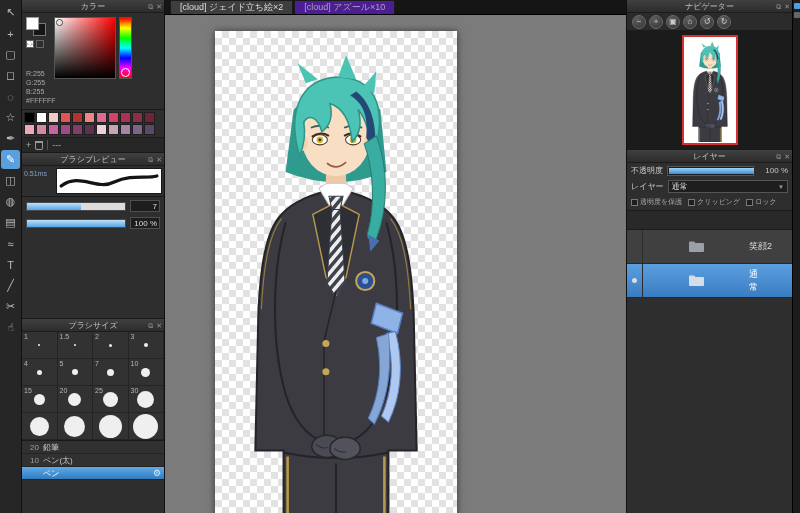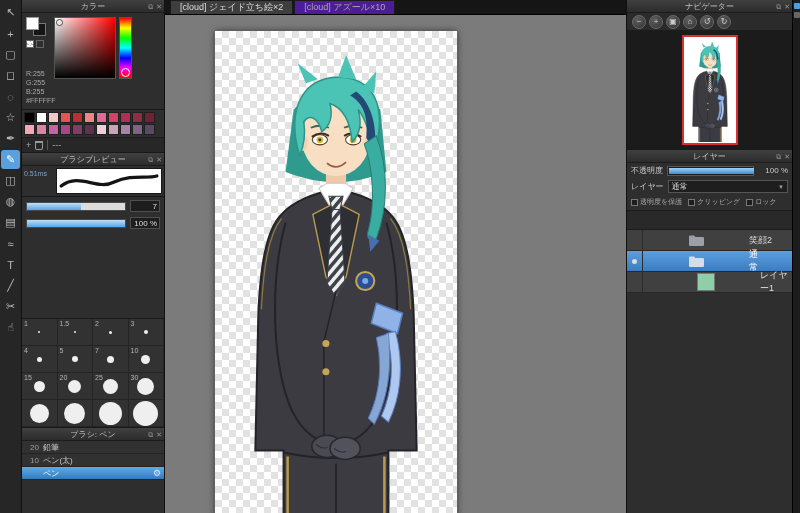--- a/index.html
+++ b/index.html
@@ -88,21 +88,21 @@
   .op-slider { flex:1; height:10px; background:#1e1e1e; border:1px solid #555; position:relative; cursor:pointer; }
   .op-fill { position:absolute; top:1px; left:1px; bottom:1px; background:linear-gradient(#9ed0f4,#3d8fd6); }
   .op-val { width:30px; text-align:right; }
   .dropdown { flex:1; height:13px; background:#1e1e1e; border:1px solid #555; display:flex; align-items:center; justify-content:space-between; padding:0 3px; font-size:8px; color:#ddd; cursor:pointer; }
   .dd-arrow { font-size:6px; color:#999; }
   .check-row { display:flex; gap:6px; padding:2px 4px 3px 4px; font-size:7px; color:#a8a8a8; align-items:center; }
   .cb-item { display:flex; align-items:center; gap:2px; cursor:pointer; }
   .cb-box { width:7px; height:7px; background:#1e1e1e; border:1px solid #777; display:block; }
   .layer-spacer { height:20px; background:#292929; border-top:1px solid #1c1c1c; border-bottom:1px solid #1c1c1c; }
 
-  .layer-row { height:21px; display:flex; align-items:center; background:#404040; border-bottom:1px solid #282828; font-size:9px; color:#ddd; cursor:pointer;gap:40px; }
+  .layer-row { height:34px; display:flex; align-items:center; background:#404040; border-bottom:1px solid #282828; font-size:9px; color:#ddd; cursor:pointer;gap:40px; }
   .vis-cell { width:16px; height:100%; border-right:1px solid #2c2c2c; display:flex; align-items:center; justify-content:center; flex:none; }
   .vis-dot { width:5px; height:5px; border-radius:50%; background:#ddd; display:block; }
   .folder-icon { margin:0 5px 0 6px; flex:none; }
   .layer-row.selected { background:linear-gradient(#5b9fe0,#3a7cc2); color:#fff; }
   .layer-gear { margin-left:auto; margin-right:6px; font-size:12px; color:#e2f1ff; }
   .layer-thumb { width:18px; height:18px; border:1px solid #777; margin:0 5px 0 14px; flex:none; }
   .layers-filler { flex:1; background:#2e2e2e; }
 
   
   .rightdock { width:8px; background:#1c1c1c; border-left:1px solid #000; display:flex; flex-direction:column; align-items:center; padding-top:3px; gap:3px; }
@@ -285,96 +285,96 @@
           <div class="bc-slider">
             <span class="bc-fill" style="width: 100%;"></span>
           </div>
           <span class="bc-val">100 %</span>
         </div>
       </div>
       <div class="bc-filler"></div>
     </div>
 
     <div class="panel">
-      <div class="bs-grid">
-        <div class="bs-cell">
-            <span class="bs-num">1</span>
-            <span class="bs-dot" style="width: 2px; height: 2px;"></span>
-          </div>
-        <div class="bs-cell">
-            <span class="bs-num">1.5</span>
-            <span class="bs-dot" style="width: 2px; height: 2px;"></span>
-          </div>
-        <div class="bs-cell">
-            <span class="bs-num">2</span>
-            <span class="bs-dot" style="width: 3px; height: 3px;"></span>
-          </div>
-        <div class="bs-cell">
-            <span class="bs-num">3</span>
-            <span class="bs-dot" style="width: 4px; height: 4px;"></span>
-          </div>
-        <div class="bs-cell">
-            <span class="bs-num">4</span>
-            <span class="bs-dot" style="width: 5px; height: 5px;"></span>
-          </div>
-        <div class="bs-cell">
-            <span class="bs-num">5</span>
-            <span class="bs-dot" style="width: 6px; height: 6px;"></span>
-          </div>
-        <div class="bs-cell">
-            <span class="bs-num">7</span>
-            <span class="bs-dot" style="width: 7px; height: 7px;"></span>
-          </div>
-        <div class="bs-cell">
-            <span class="bs-num">10</span>
-            <span class="bs-dot" style="width: 9px; height: 9px;"></span>
-          </div>
-        <div class="bs-cell">
-            <span class="bs-num">15</span>
-            <span class="bs-dot" style="width: 11px; height: 11px;"></span>
-          </div>
-        <div class="bs-cell">
-            <span class="bs-num">20</span>
-            <span class="bs-dot" style="width: 13px; height: 13px;"></span>
-          </div>
-        <div class="bs-cell">
-            <span class="bs-num">25</span>
-            <span class="bs-dot" style="width: 15px; height: 15px;"></span>
-          </div>
-        <div class="bs-cell">
-            <span class="bs-num">30</span>
-            <span class="bs-dot" style="width: 17px; height: 17px;"></span>
-          </div>
-        <div class="bs-cell">
-            <span class="bs-num"></span>
-            <span class="bs-dot" style="width: 19px; height: 19px;"></span>
-          </div>
-        <div class="bs-cell">
-            <span class="bs-num"></span>
-            <span class="bs-dot" style="width: 21px; height: 21px;"></span>
-          </div>
-        <div class="bs-cell">
-            <span class="bs-num"></span>
-            <span class="bs-dot" style="width: 23px; height: 23px;"></span>
-          </div>
-        <div class="bs-cell">
-            <span class="bs-num"></span>
-            <span class="bs-dot" style="width: 25px; height: 25px;"></span>
-          </div>
-      </div>
-    </div>
-
-    <div class="panel" style="border-bottom:none">
       <div class="panel-header">
-        <span>ブラシ: ペン</span>
+        <span>ブラシサイズ</span>
         <span class="hicons">
           <span>⧉</span>
           <span>✕</span>
         </span>
       </div>
+      <div class="bs-grid">
+        <div class="bs-cell">
+            <span class="bs-num">1</span>
+            <span class="bs-dot" style="width: 2px; height: 2px;"></span>
+          </div>
+        <div class="bs-cell">
+            <span class="bs-num">1.5</span>
+            <span class="bs-dot" style="width: 2px; height: 2px;"></span>
+          </div>
+        <div class="bs-cell">
+            <span class="bs-num">2</span>
+            <span class="bs-dot" style="width: 3px; height: 3px;"></span>
+          </div>
+        <div class="bs-cell">
+            <span class="bs-num">3</span>
+            <span class="bs-dot" style="width: 4px; height: 4px;"></span>
+          </div>
+        <div class="bs-cell">
+            <span class="bs-num">4</span>
+            <span class="bs-dot" style="width: 5px; height: 5px;"></span>
+          </div>
+        <div class="bs-cell">
+            <span class="bs-num">5</span>
+            <span class="bs-dot" style="width: 6px; height: 6px;"></span>
+          </div>
+        <div class="bs-cell">
+            <span class="bs-num">7</span>
+            <span class="bs-dot" style="width: 7px; height: 7px;"></span>
+          </div>
+        <div class="bs-cell">
+            <span class="bs-num">10</span>
+            <span class="bs-dot" style="width: 9px; height: 9px;"></span>
+          </div>
+        <div class="bs-cell">
+            <span class="bs-num">15</span>
+            <span class="bs-dot" style="width: 11px; height: 11px;"></span>
+          </div>
+        <div class="bs-cell">
+            <span class="bs-num">20</span>
+            <span class="bs-dot" style="width: 13px; height: 13px;"></span>
+          </div>
+        <div class="bs-cell">
+            <span class="bs-num">25</span>
+            <span class="bs-dot" style="width: 15px; height: 15px;"></span>
+          </div>
+        <div class="bs-cell">
+            <span class="bs-num">30</span>
+            <span class="bs-dot" style="width: 17px; height: 17px;"></span>
+          </div>
+        <div class="bs-cell">
+            <span class="bs-num"></span>
+            <span class="bs-dot" style="width: 19px; height: 19px;"></span>
+          </div>
+        <div class="bs-cell">
+            <span class="bs-num"></span>
+            <span class="bs-dot" style="width: 21px; height: 21px;"></span>
+          </div>
+        <div class="bs-cell">
+            <span class="bs-num"></span>
+            <span class="bs-dot" style="width: 23px; height: 23px;"></span>
+          </div>
+        <div class="bs-cell">
+            <span class="bs-num"></span>
+            <span class="bs-dot" style="width: 25px; height: 25px;"></span>
+          </div>
+      </div>
+    </div>
+
+    <div class="panel" style="border-bottom:none">
       <div class="bl-row">
         <span class="bl-size">20</span>
         <span>鉛筆</span>
       </div>
       <div class="bl-row">
         <span class="bl-size">10</span>
         <span>ペン(太)</span>
       </div>
       <div class="bl-row selected">
         <span class="bl-size"></span>
@@ -483,27 +483,20 @@
       <div class="layer-row selected">
         <span class="vis-cell">
             <span class="vis-dot"></span>
           </span>
         <svg class="folder-icon" width="15" height="11" viewBox="0 0 15 11">
             <path d="M0,1.5 Q0,0.5 1,0.5 L5,0.5 L6.5,2 L14,2 Q15,2 15,3 L15,10 Q15,11 14,11 L1,11 Q0,11 0,10 Z" fill="#d5dde6"></path>
           </svg>
         <span>通常</span>
         <span class="layer-gear">⚙</span>
       </div>
-      <div class="layer-row">
-        <span class="vis-cell">
-            <span class="vis-dot" style="visibility: hidden;"></span>
-          </span>
-        <span class="layer-thumb" style="background: rgb(143, 207, 168);"></span>
-        <span>レイヤー1</span>
-      </div>
 
       <div class="layers-filler"></div>
     </div>
   </div>
 
   <div class="rightdock">
     <span class="dock-icon-blue"></span>
     <span class="dock-icon-gray"></span>
   </div>
 

